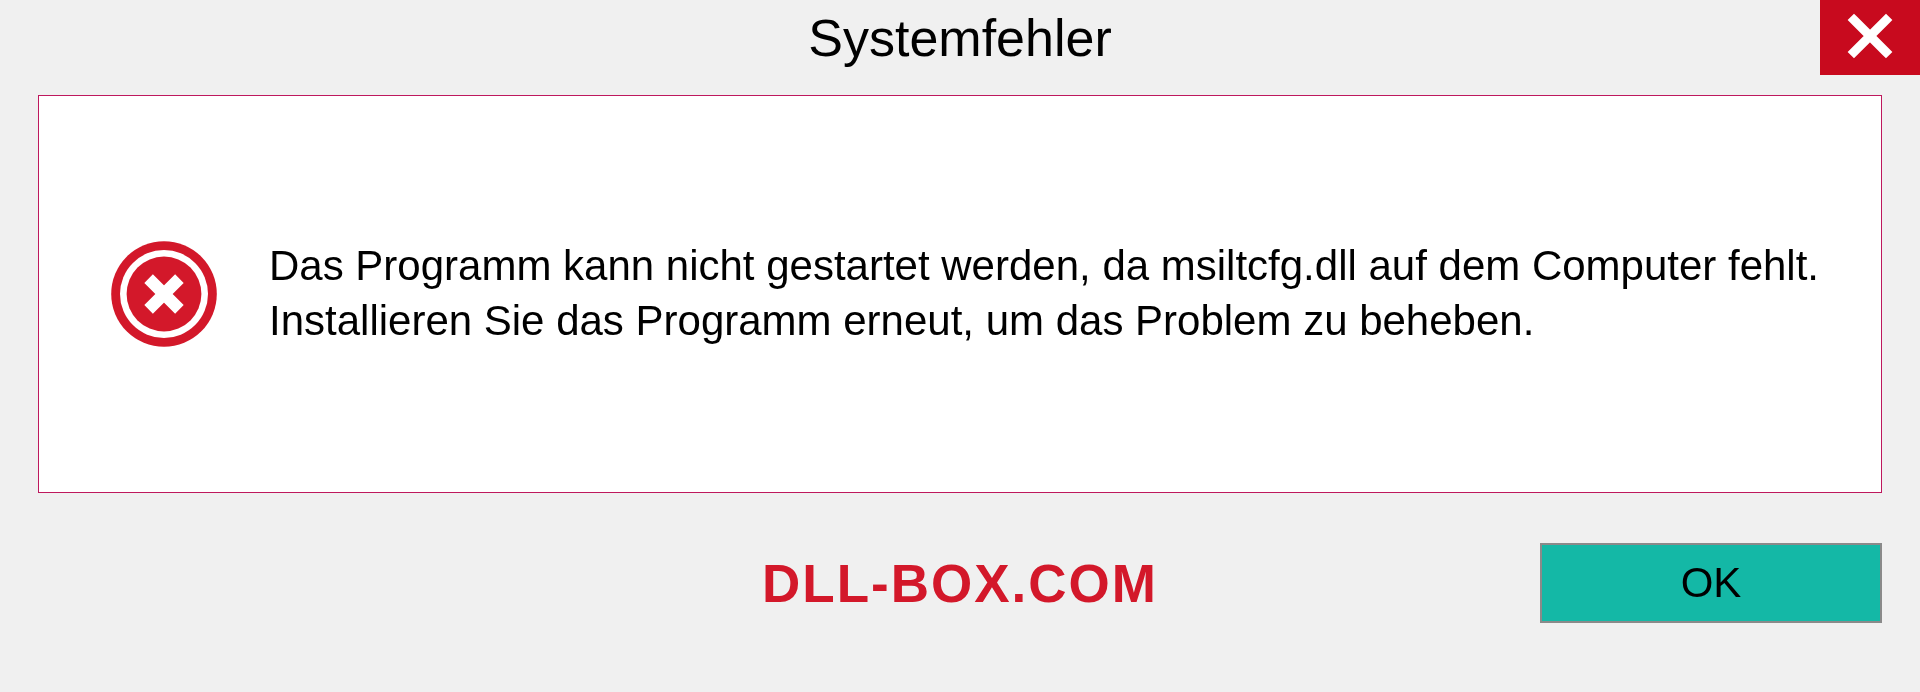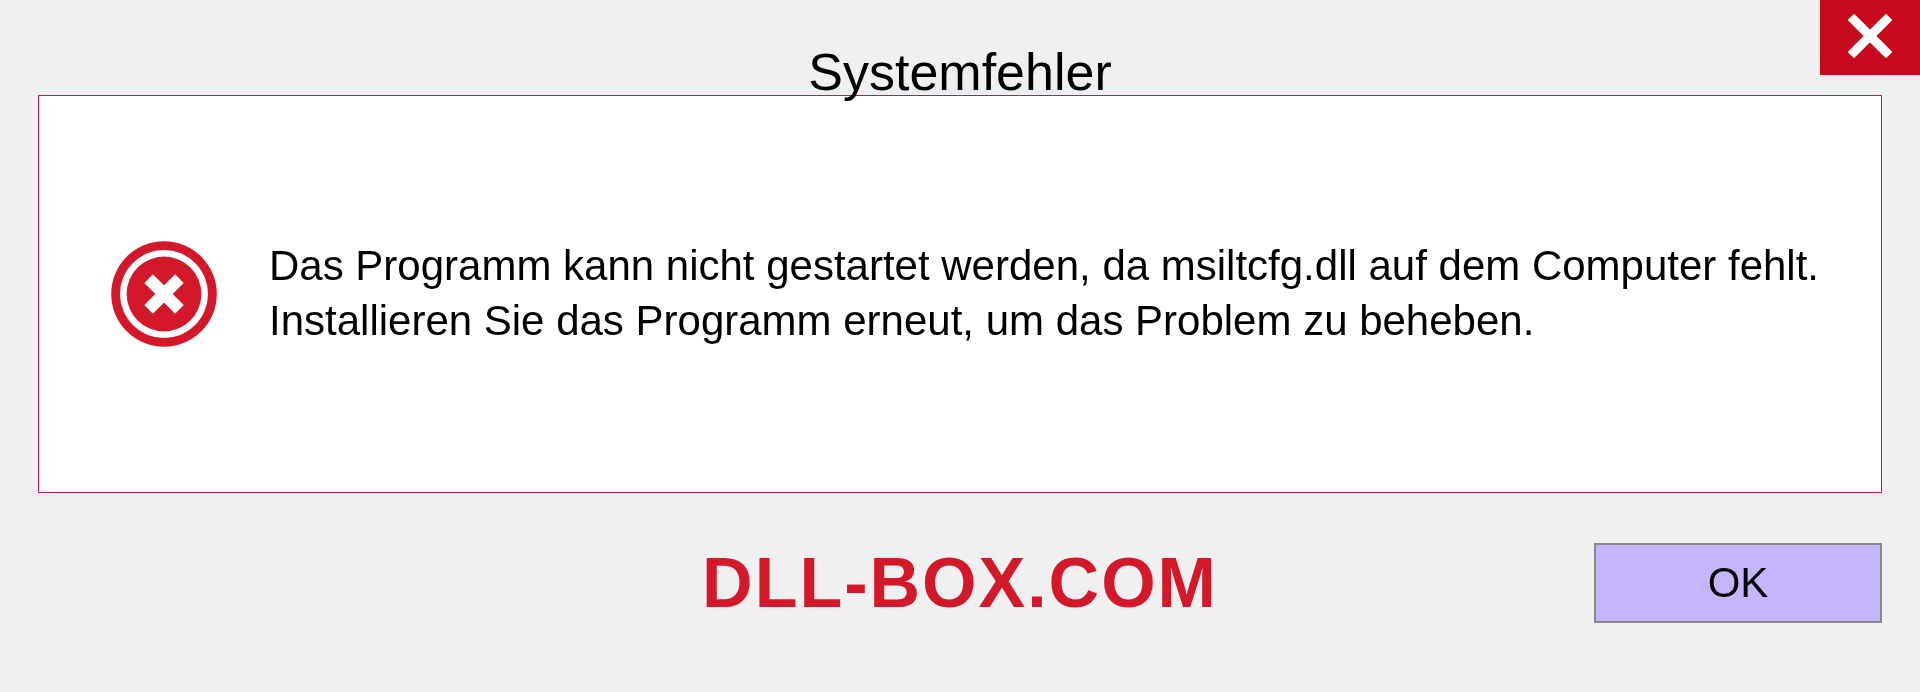--- a/index.html
+++ b/index.html
@@ -20,21 +20,20 @@
       align-items: flex-start;
       justify-content: center;
       height: 95px;
       position: relative;
       padding-top: 8px;
     }
     .title {
       font-size: 52px;
       color: #000;
       font-weight: 400;
-      margin-top: 34px;
     }
     .close-btn {
       position: absolute;
       top: 0;
       right: 0;
       width: 100px;
       height: 75px;
       background: #c80a1e;
       display: flex;
       align-items: center;
@@ -76,30 +75,30 @@
       align-items: center;
       justify-content: flex-end;
       padding: 0 38px;
       height: 180px;
       position: relative;
     }
     .watermark {
       position: absolute;
       left: 50%;
       transform: translateX(-50%);
-      font-size: 70px;
+      font-size: 53px;
       font-weight: 800;
       color: #d3182a;
       letter-spacing: 2px;
       font-family: Arial, sans-serif;
     }
     .ok-btn {
-      width: 288px;
+      width: 342px;
       height: 80px;
-      background: #c4b5fd;
+      background: #14b8a6;
       border: 2px solid #8a8a8a;
       font-size: 42px;
       color: #000;
       display: flex;
       align-items: center;
       justify-content: center;
       cursor: pointer;
       font-family: inherit;
     }
   </style>

